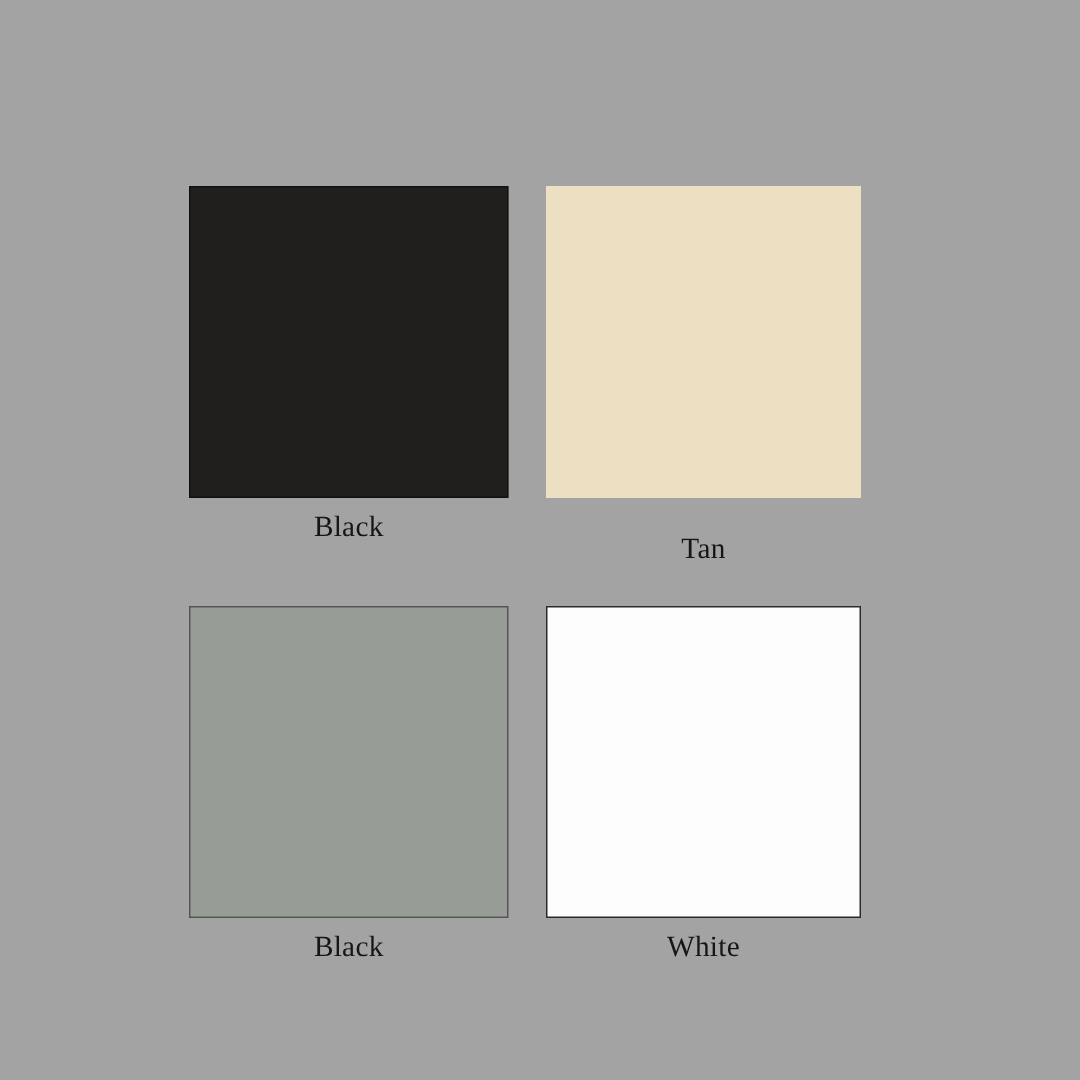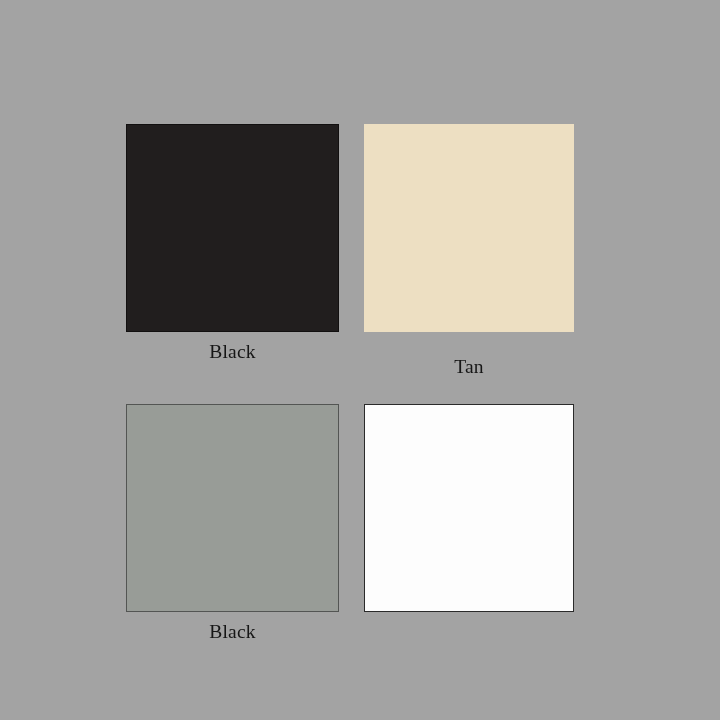--- a/index.html
+++ b/index.html
@@ -86,16 +86,17 @@
       <div class="swatch-label" style="color: rgb(22, 22, 22); margin-top: 15px;">Tan</div>
     </div>
 
     <div class="swatch-cell">
       <div class="swatch-chip has-hairline" style="background-color: rgb(152, 156, 151);"></div>
       <div class="swatch-label" style="color: rgb(22, 22, 22);">Black</div>
     </div>
 
     <div class="swatch-cell">
       <div class="swatch-chip has-outline" style="background-color: rgb(253, 253, 253);"></div>
+      <div class="swatch-label" style="color: rgb(22, 22, 22);">White</div>
     </div>
 
   </div>
 </div>
 
 </body></html>

